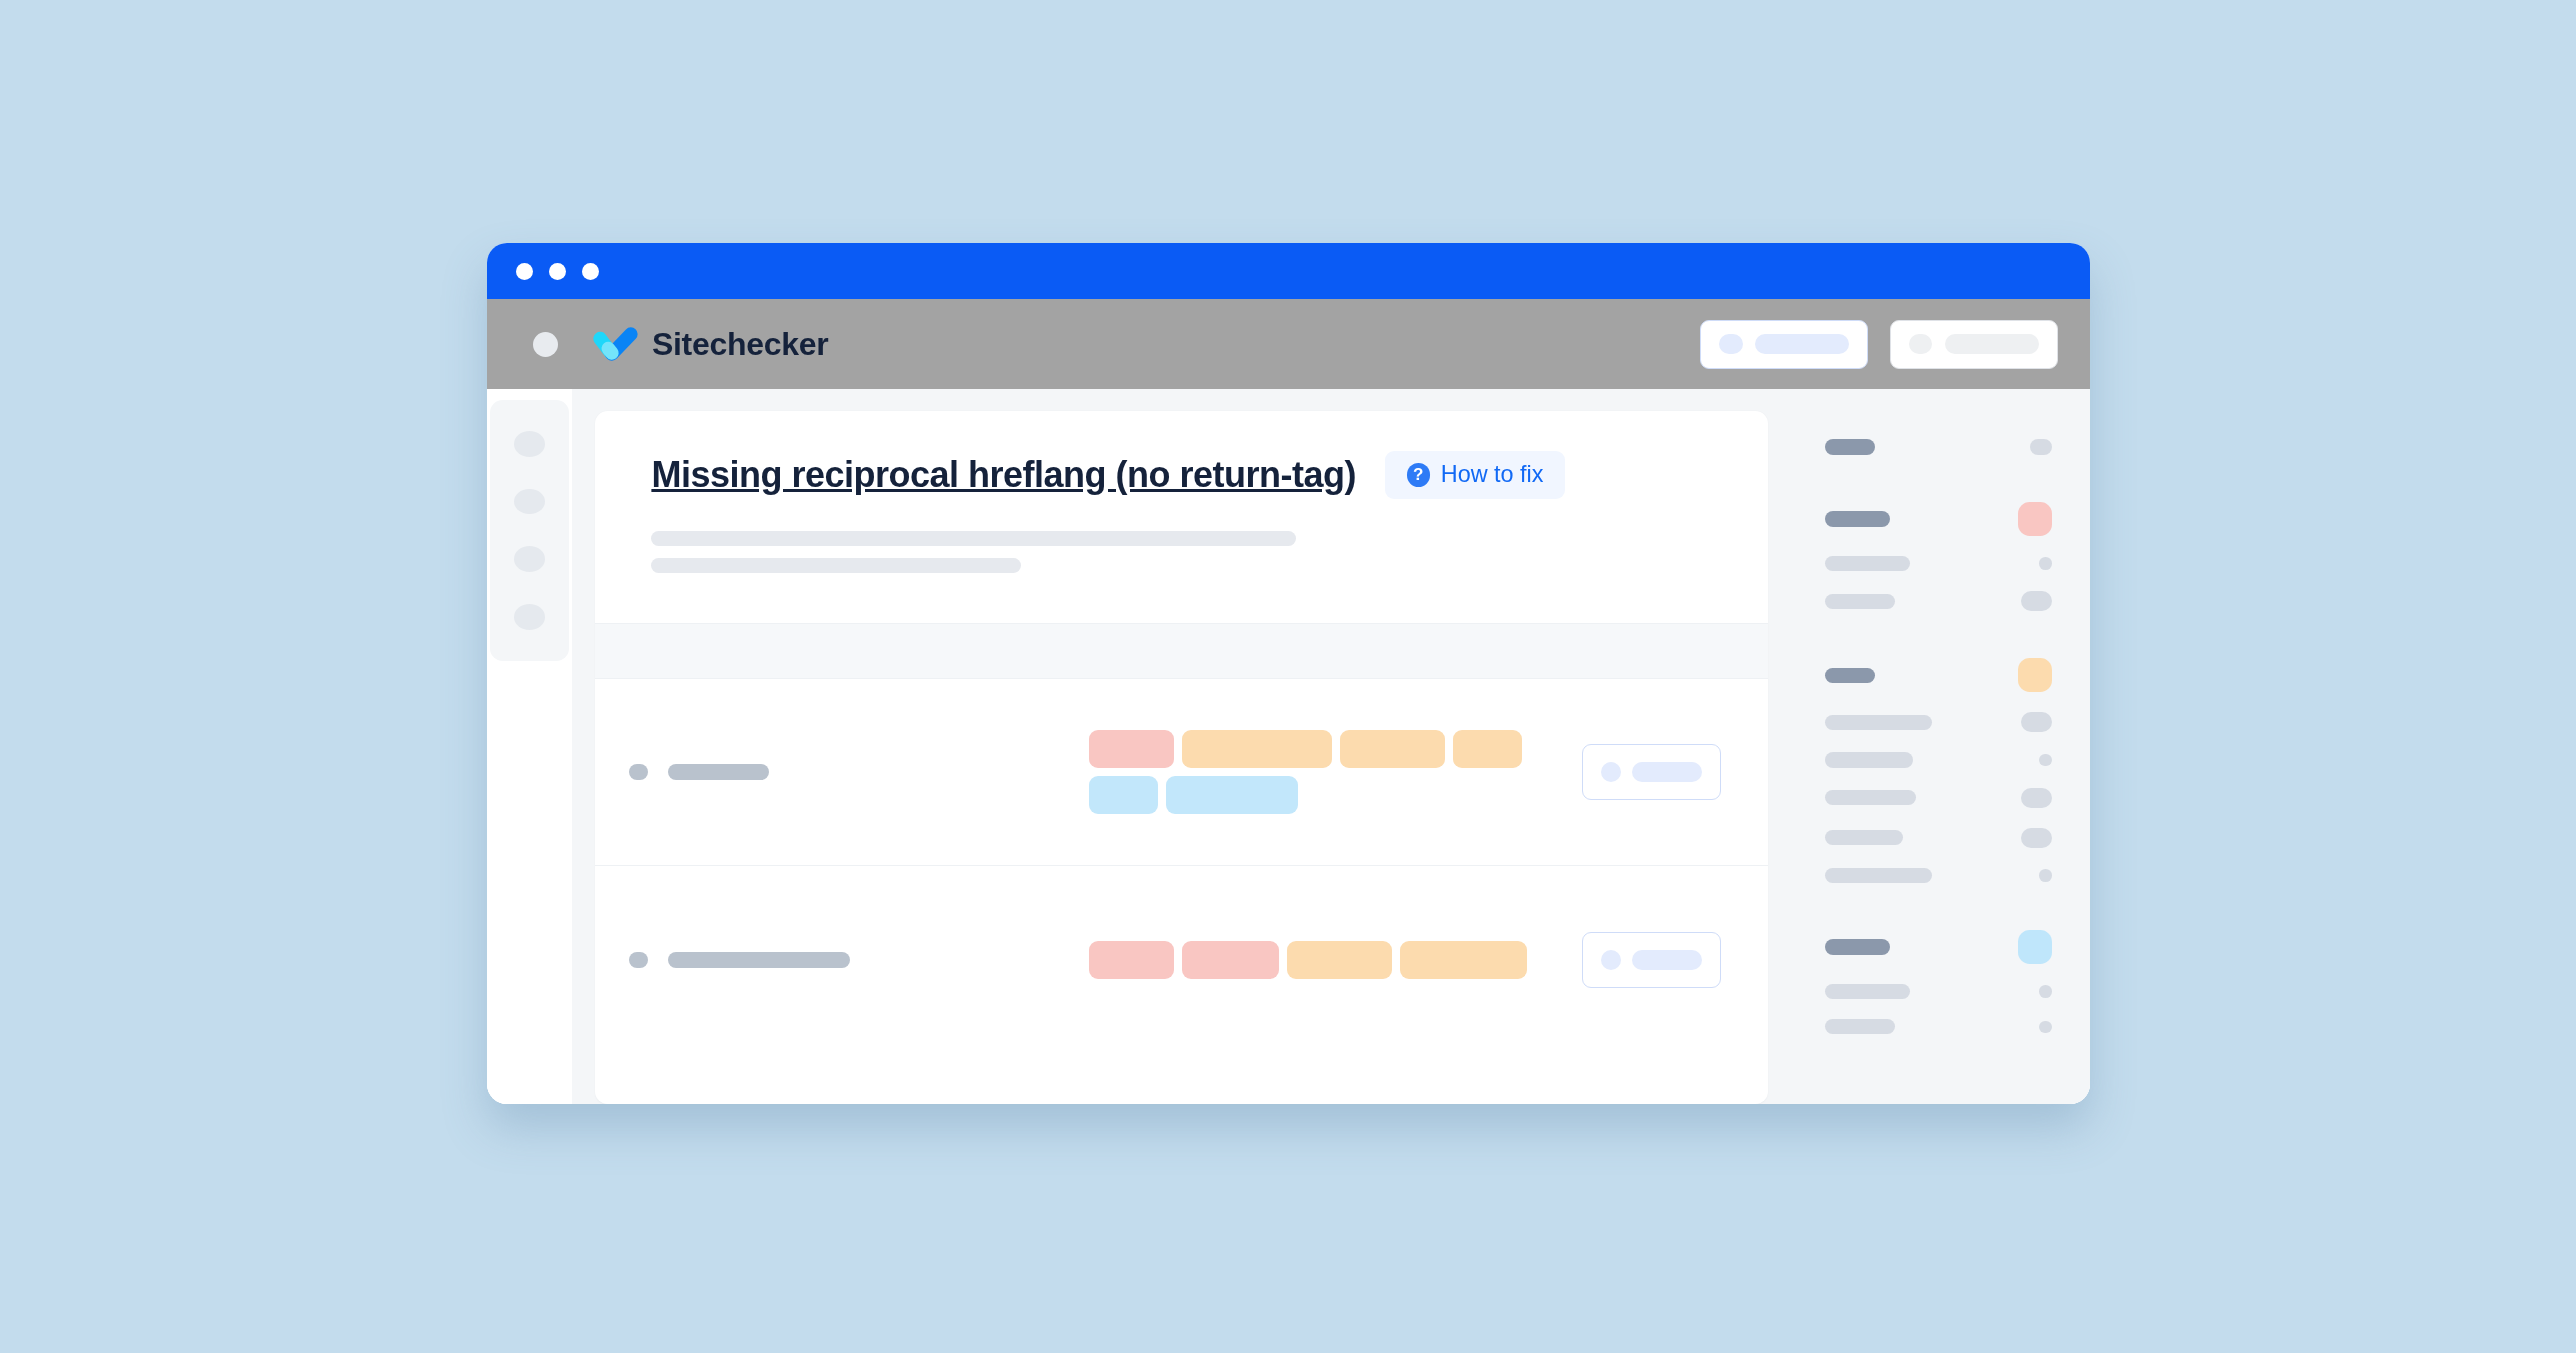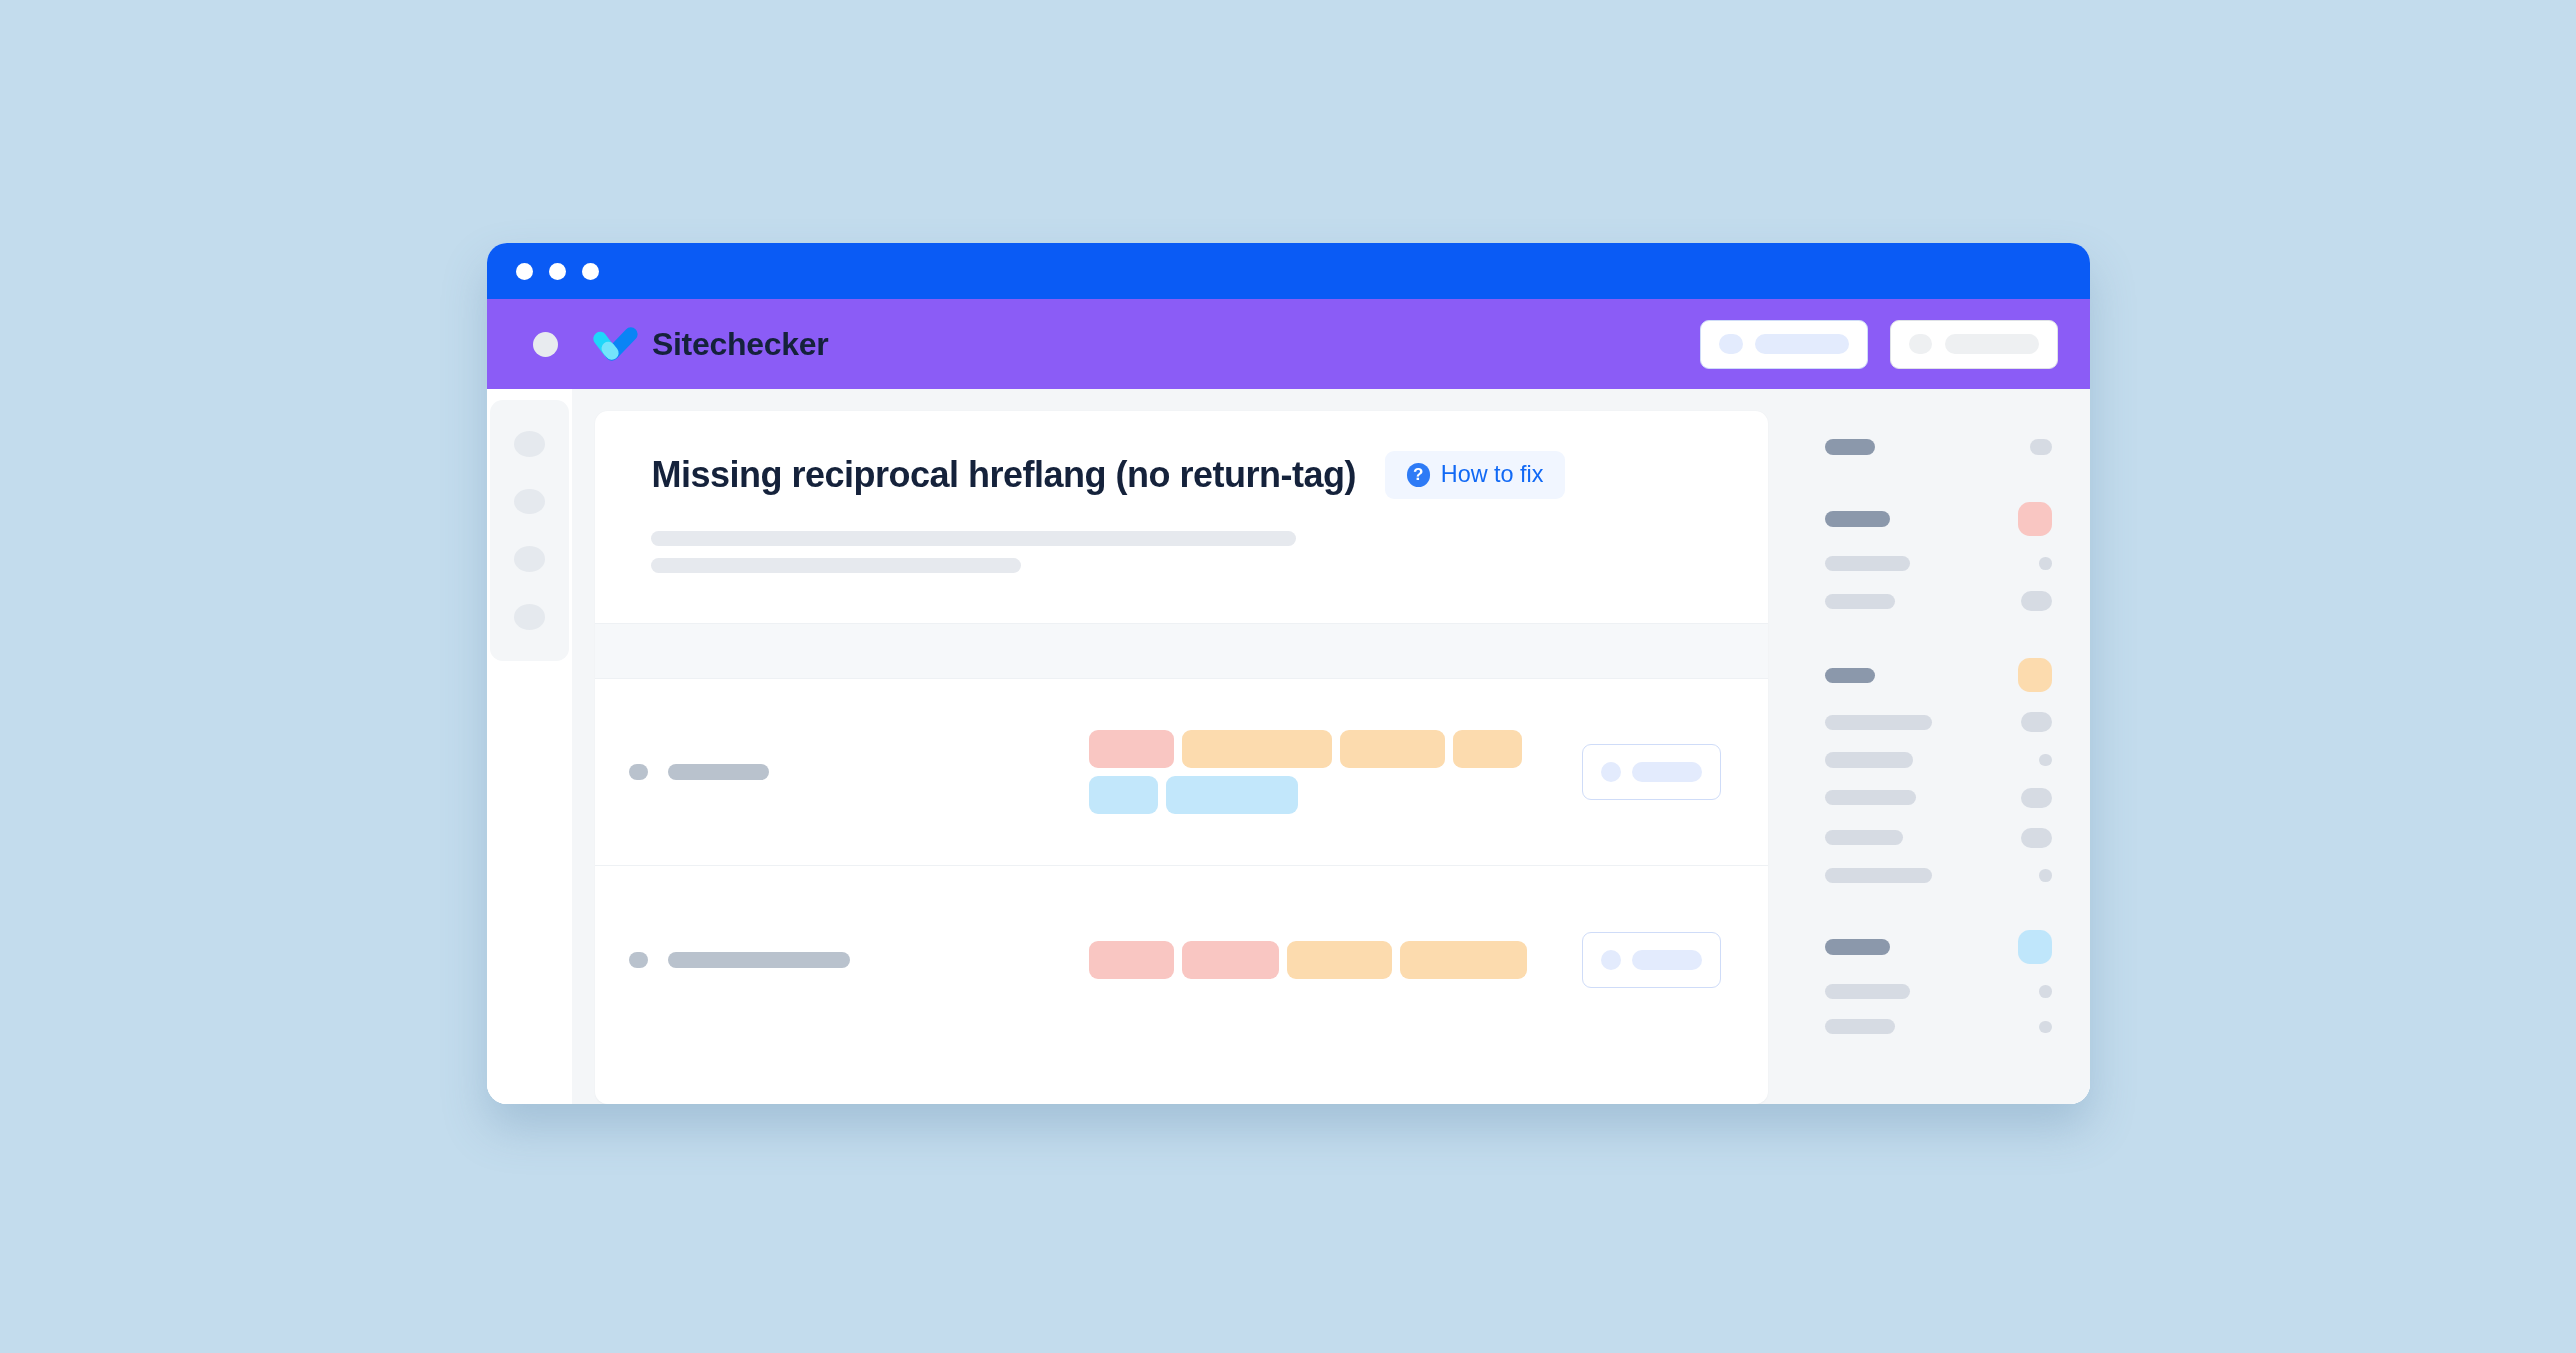--- a/index.html
+++ b/index.html
@@ -42,21 +42,21 @@
   }
   .dot {
     width: 17px; height: 17px;
     border-radius: 50%;
     background: #ffffff;
   }
 
   
   .app-header {
     flex: 0 0 90px;
-    background: #8b5cf6;
+    background: #a3a3a3;
     display: flex;
     align-items: center;
     padding: 0 32px 0 32px;
     position: relative;
   }
   .header-avatar {
     width: 25px; height: 25px;
     border-radius: 50%;
     background: #e8ebef;
     margin-left: 14.4px;
@@ -163,20 +163,21 @@
     display: flex;
     align-items: center;
     gap: 29px;
   }
   .page-title {
     font-size: 36px;
     font-weight: bold;
     color: #15223B;
     letter-spacing: -0.5px;
     white-space: nowrap;
+    text-decoration: underline;
   }
   .how-to-fix {
     display: inline-flex;
     align-items: center;
     gap: 10.8px;
     background: #f1f6ff;
     border-radius: 9px;
     padding: 10.8px 21.6px;
     white-space: nowrap;
   }

